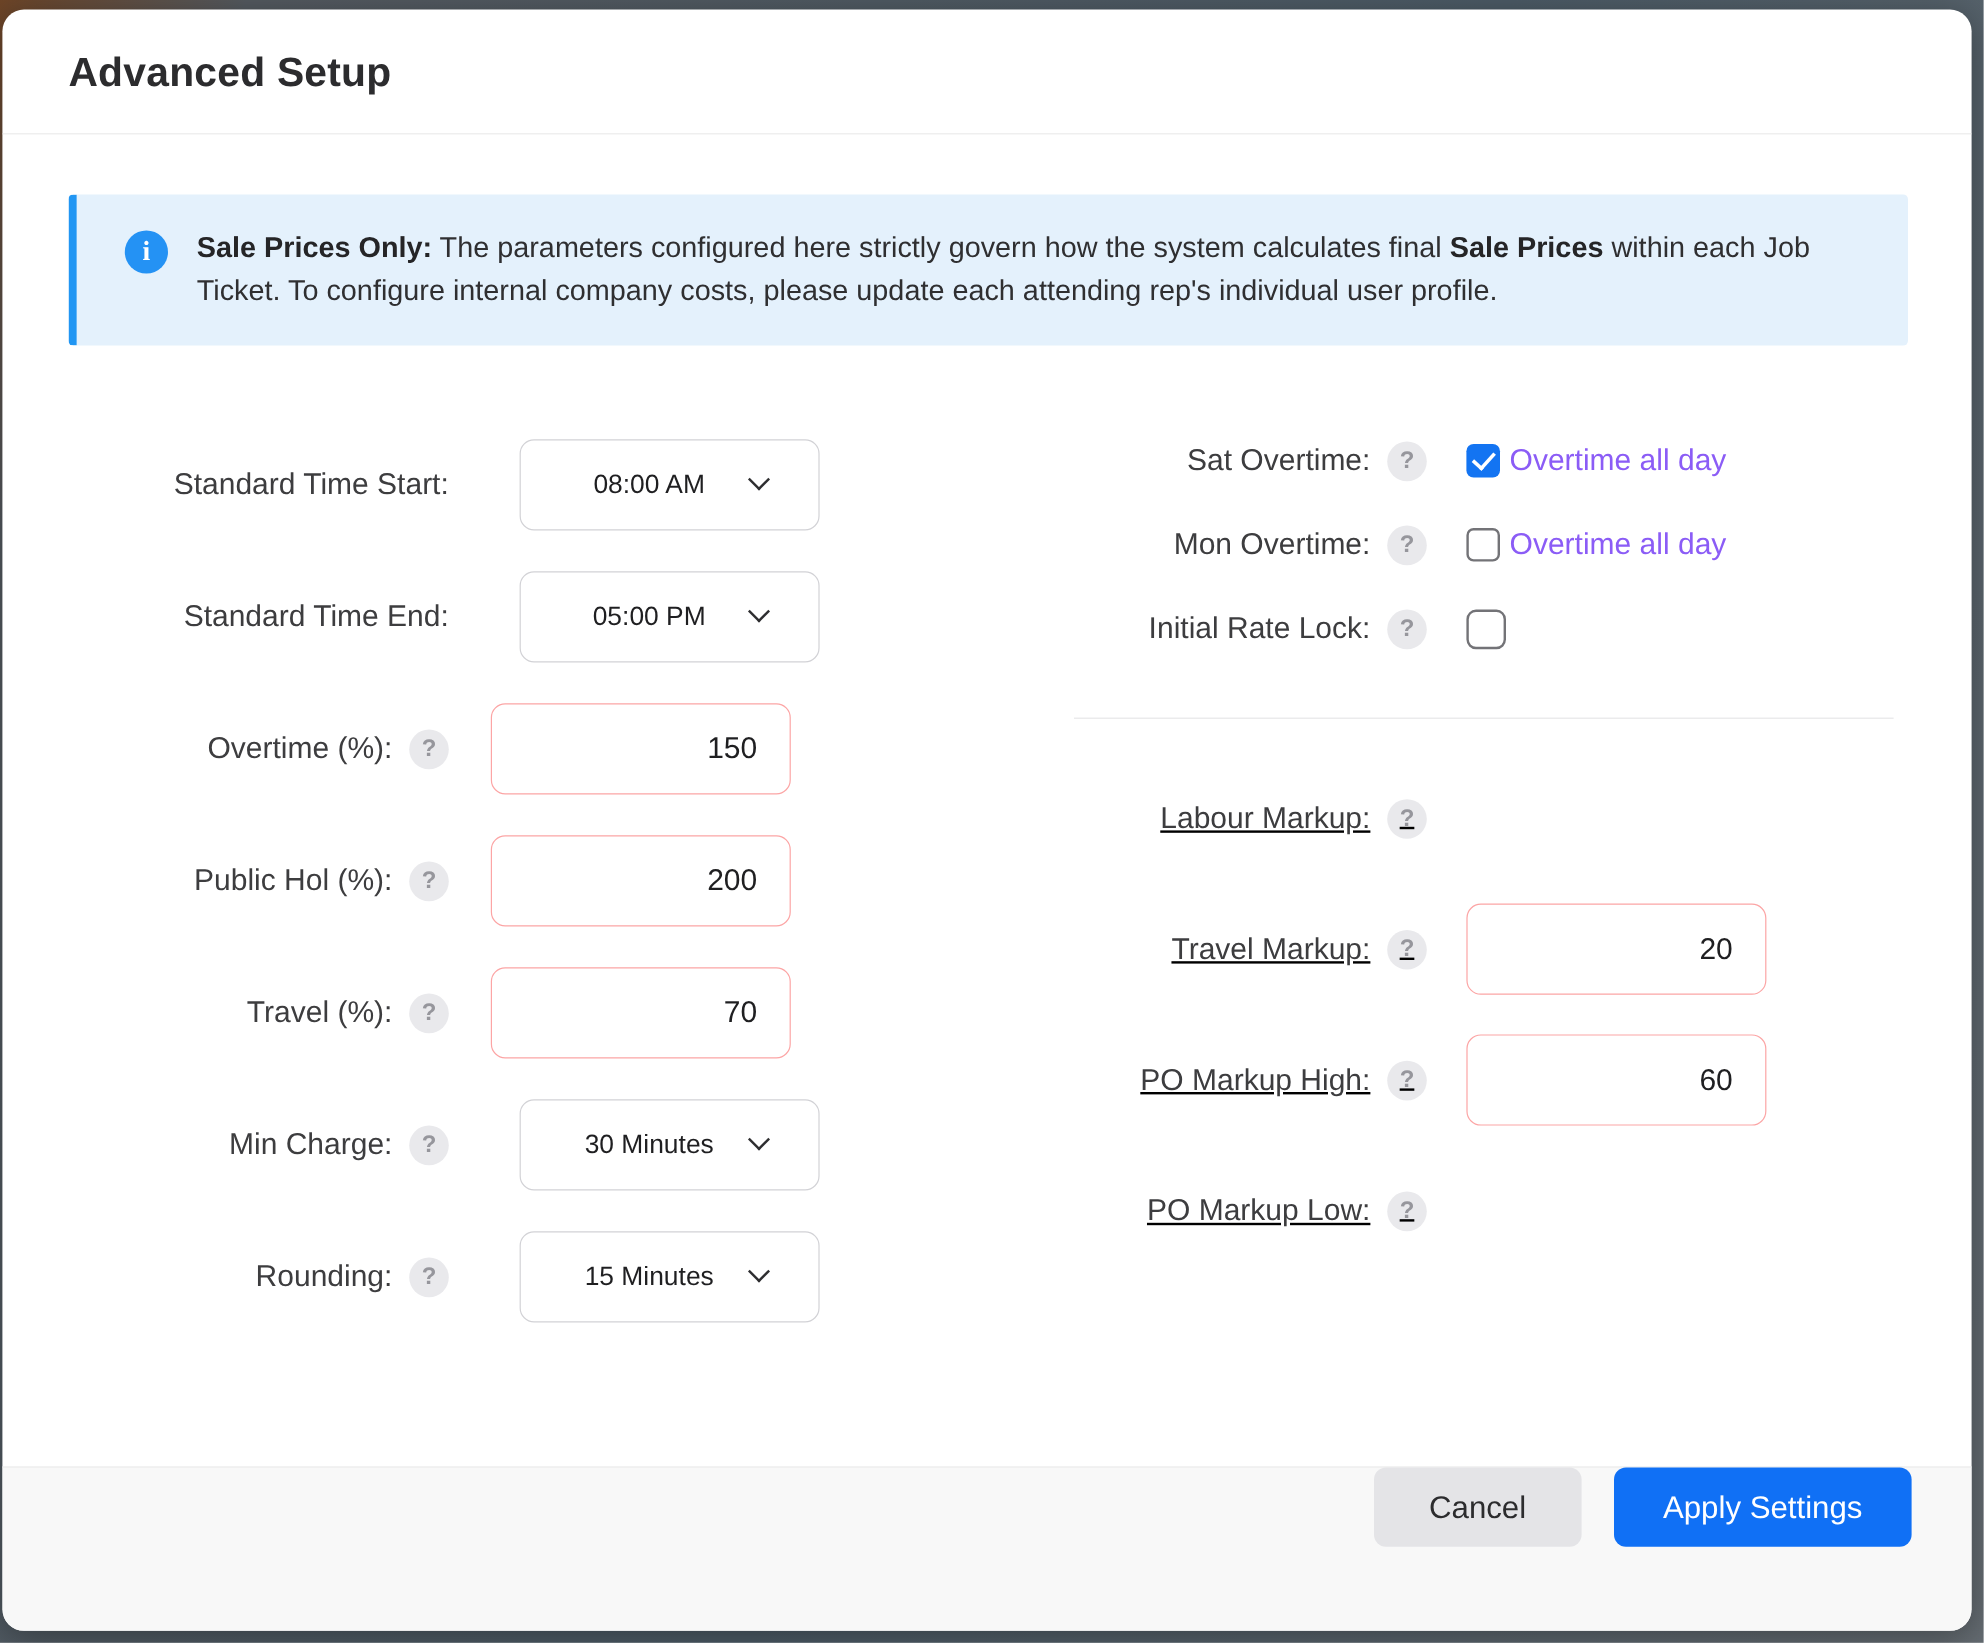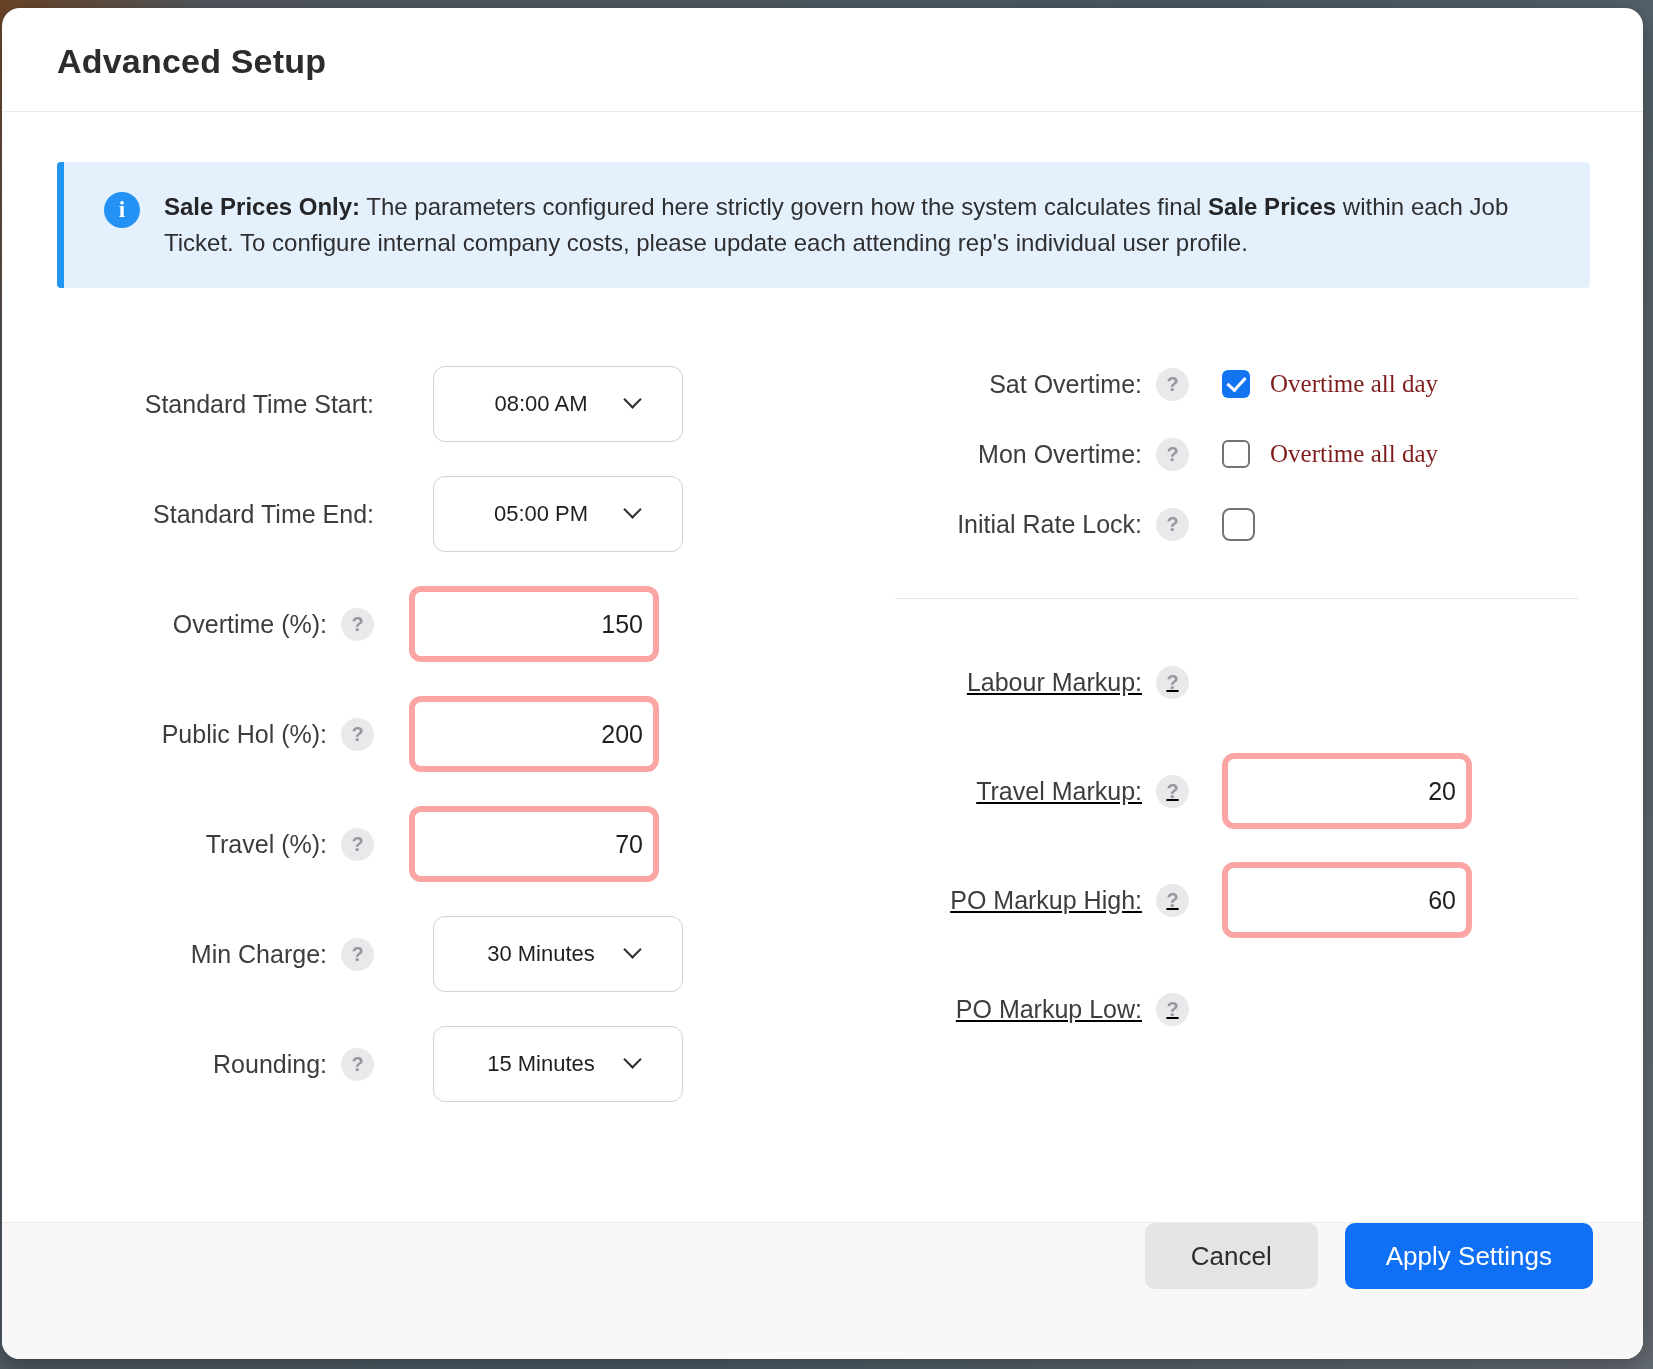--- a/index.html
+++ b/index.html
@@ -55,37 +55,37 @@
   .selectbox {
     width:100%; height:100%; background:#fff; border:1px solid #d2d2d6; border-radius:12px;
     display:flex; align-items:center; justify-content:center; font-size:22px; color:#1f1f21;
     padding-right:34px; cursor:pointer;margin-left:24px;
   }
   .chev {
     position:absolute; right:20px; top:50%; width:13px; height:13px; margin-top:-11px;
     border-right:2.5px solid #2e2e30; border-bottom:2.5px solid #2e2e30; transform:rotate(45deg);
   }
   .numinput {
-    width:100%; height:100%; border:6px solid #fca5a5; border-radius:12px; background:#fff;
+    width:100%; height:100%; border:1px solid #fca5a5; border-radius:12px; background:#fff;
     font-family:"Liberation Sans", sans-serif; font-size:25px; color:#1f1f21;
-    text-align:right; padding:0 10px; outline:none;
+    text-align:right; padding:0 27px; outline:none;
   }
 
   .cbwrap { margin-left:33px; display:flex; align-items:center; }
   .cb {
     width:28px; height:28px; border-radius:6px; background:#fff;
     border:2.5px solid #737377; cursor:pointer; flex-shrink:0; position:relative;
   }
   .cb.large { width:33px; height:33px; border-radius:8px; border-width:2.5px; }
   .cb.checked { background:#1374f2; border:none; }
   .cb.checked::after {
     content:""; position:absolute; left:9px; top:3px; width:8px; height:15px;
     border:solid #fff; border-width:0 3.5px 3.5px 0; transform:rotate(42deg);
   }
-  .cb-text { margin-left:20px; font-size:25px; color:#7f1d1d; white-space:nowrap;font-family:Liberation Serif, serif; }
+  .cb-text { margin-left:8px; font-size:25px; color:#8b5cf6; white-space:nowrap; }
 
   .right-divider { border:none; border-top:1px solid #e7e7e8; margin:56px 12px 45px 36px; }
 
   .modal-footer {
     height:137px; background:#f8f8f8; border-top:1px solid #ececec;
     display:flex; align-items:flex-start; justify-content:flex-end; gap:27px; padding-right:50px;
   }
   .btn { height:66px; border:none; border-radius:10px; font-family:"Liberation Sans", sans-serif;
     font-size:26px; cursor:pointer; }
   .btn-cancel { background:#e4e4e7; color:#2c2c2e; padding:0 46px; }

